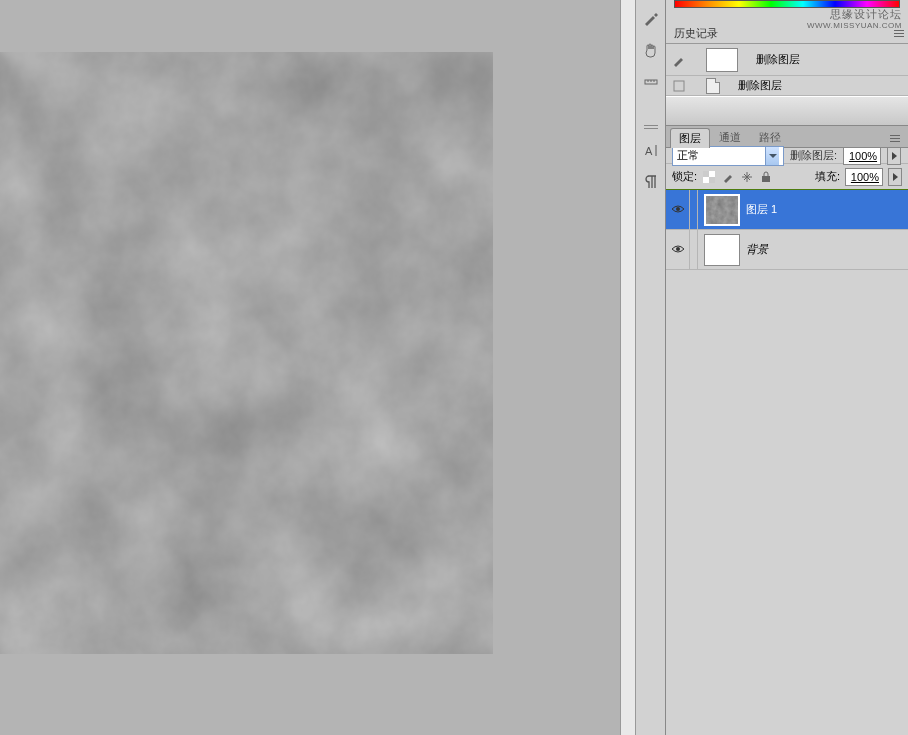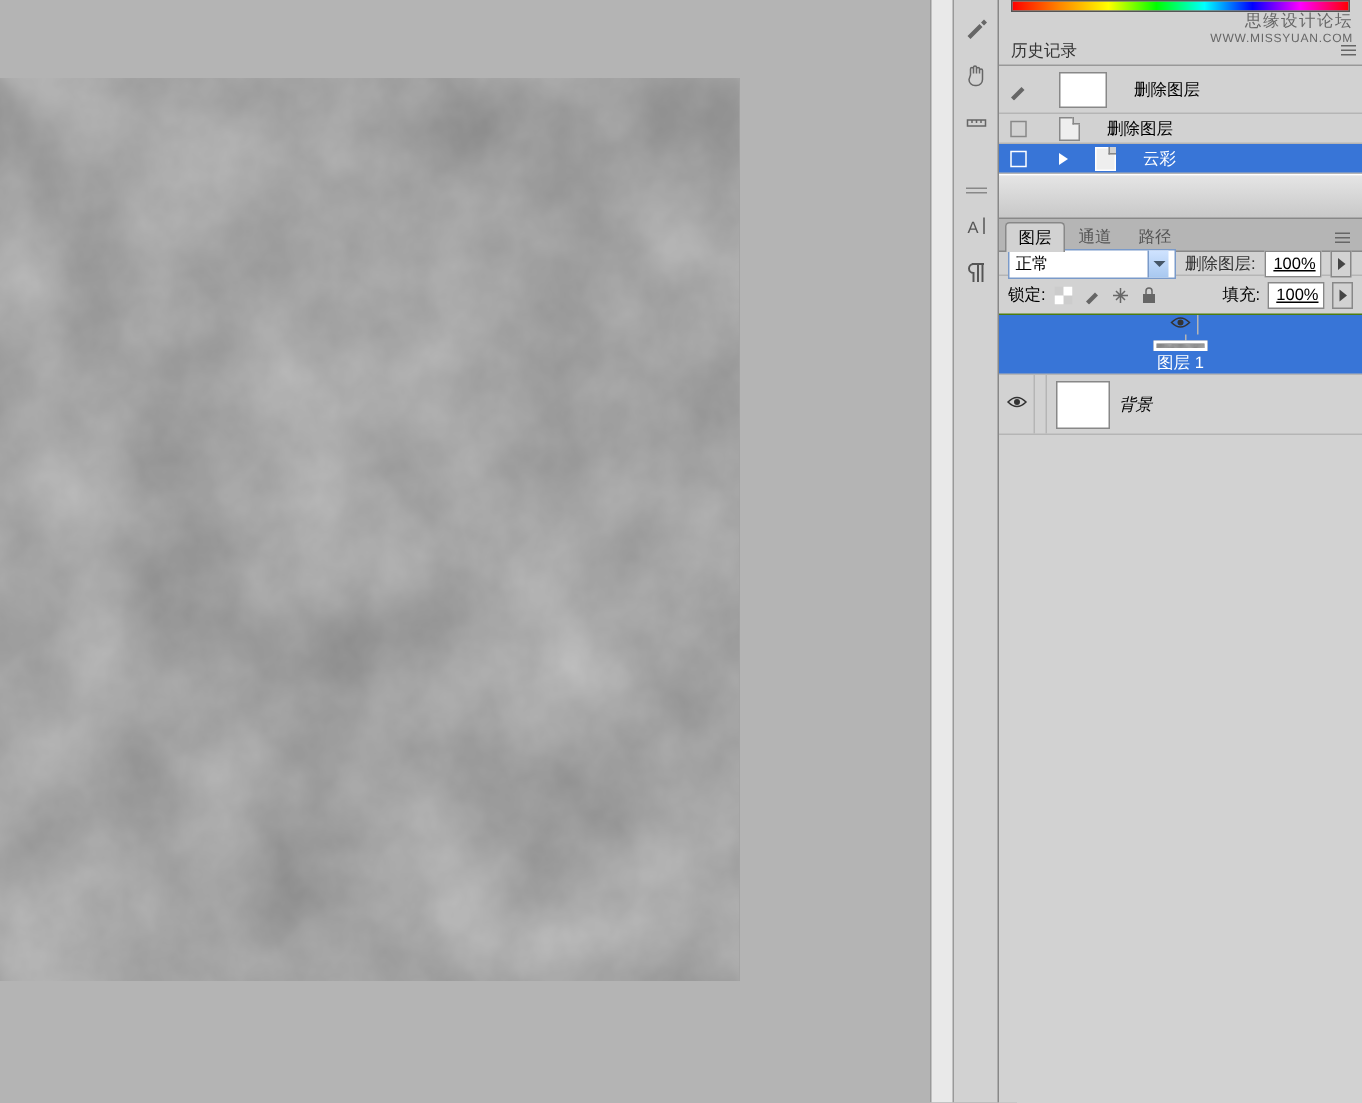--- a/index.html
+++ b/index.html
@@ -53,21 +53,21 @@
 .opacity-label { color: #333; }
 .pct-field { width: 38px; height: 18px; background: #fff; border: 1px solid #888; display: flex; align-items: center; justify-content: flex-end; padding: 0 3px; text-decoration: underline; }
 .pct-arrow { width: 14px; height: 18px; background: #d2d2d2; border: 1px solid #888; display: flex; align-items: center; justify-content: center; }
 .pct-arrow::after { content: ""; width: 0; height: 0; border-top: 4px solid transparent; border-bottom: 4px solid transparent; border-left: 5px solid #444; }
 
 .lock-row { height: 26px; display: flex; align-items: center; padding: 0 6px; gap: 5px; border-bottom: 1px solid #4d7c0f; }
 .lock-icon { width: 14px; height: 14px; display: flex; align-items: center; justify-content: center; color: #555; }
 
 .layers-list { flex: 1; background: #d2d2d2; overflow: auto; }
 .layer-row { height: 40px; display: flex; align-items: center; border-bottom: 1px solid #b5b5b5; }
-.layer-row.selected { background: #3875d7; color: #fff; flex-direction: column; }
+.layer-row.selected { background: #3875d7; color: #fff; }
 .vis-col { width: 24px; height: 100%; display: flex; align-items: center; justify-content: center; border-right: 1px solid #b5b5b5; }
 .eye-icon svg { width: 14px; height: 10px; }
 .link-col { width: 8px; height: 100%; border-right: 1px solid #b5b5b5; }
 .layer-thumb { width: 36px; height: 32px; margin: 0 6px; border: 1px solid #888; background: #fff; display: flex; align-items: center; justify-content: center; overflow: hidden; }
 .layer-row.selected .layer-thumb { border: 2px solid #fff; }
 .layer-thumb.clouds { background: #777; }
 .layer-name { flex: 1; }
 .layer-name.italic { font-style: italic; font-family: Liberation Serif, serif; }
 
 </style>
@@ -156,30 +156,20 @@
     </div>
     <div class="history-row small">
       <span class="history-icon">
           <svg width="12" height="12">
             <rect x="1" y="1" width="10" height="10" fill="none" stroke="#888"></rect>
           </svg>
         </span>
       <span class="history-doc-icon"></span>
       <span>删除图层</span>
     </div>
-    <div class="history-row small selected">
-      <span class="history-icon">
-          <svg width="12" height="12">
-            <rect x="1" y="1" width="10" height="10" fill="none" stroke="#fff"></rect>
-          </svg>
-        </span>
-      <span class="history-triangle"></span>
-      <span class="history-doc-icon" style="border-color:#fff"></span>
-      <span>云彩</span>
-    </div>
   </div>
 
   <div class="divider-bar"></div>
 
   <div class="layers-panel">
     <div class="tabs-row">
       <div class="tab active">
           <span>图层</span>
         </div>
       <div class="tab">

